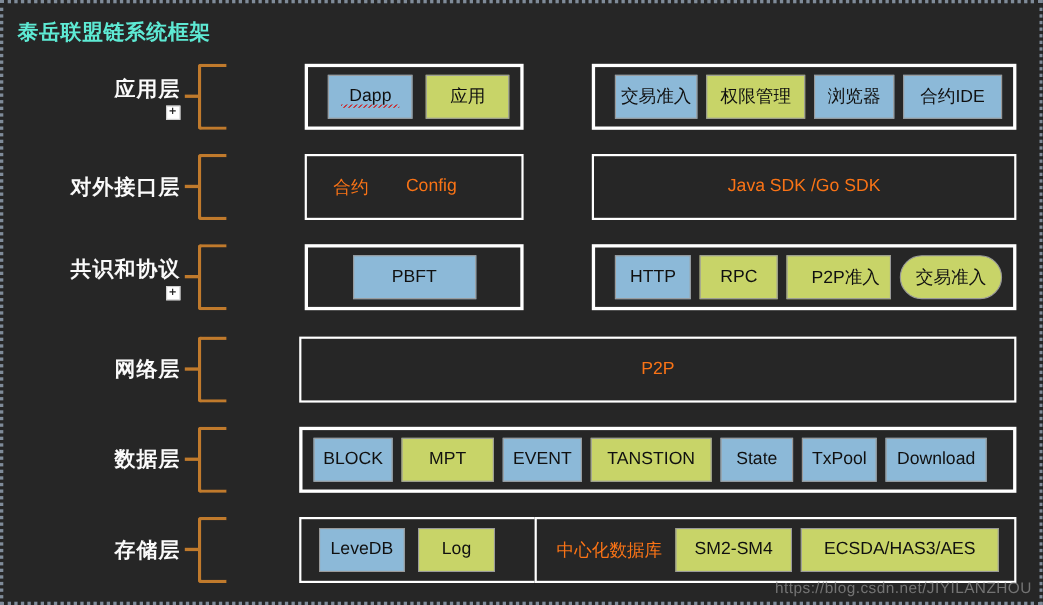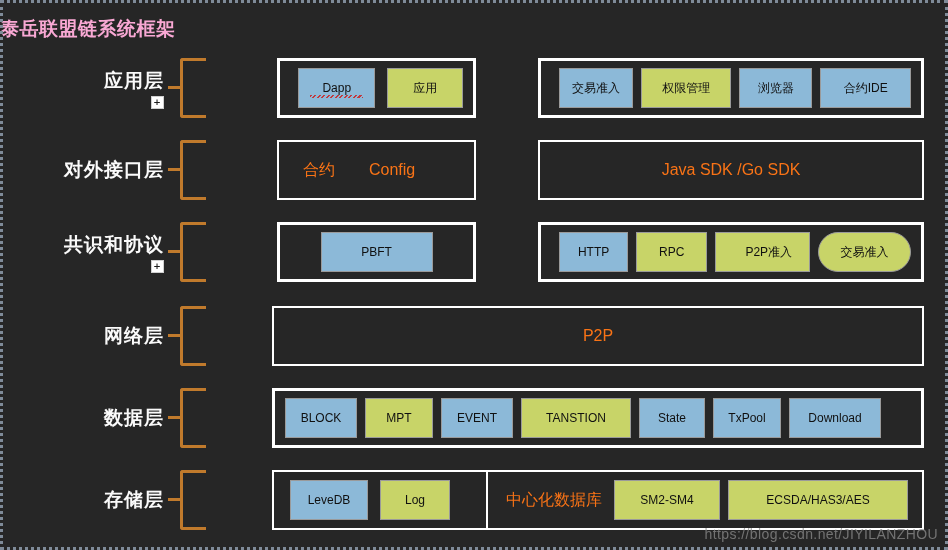--- a/index.html
+++ b/index.html
@@ -27,25 +27,25 @@
     width: 948px;
     height: 550px;
     box-sizing: border-box;
     border: 3px dotted #7f8b99;
     pointer-events: none;
     z-index: 40;
   }
 
   .title {
     position: absolute;
-    left: 0;
+    left: 16px;
     top: 16px;
     font-size: 19px;
     font-weight: bold;
-    color: #f9a8d4;
+    color: #5eead4;
     letter-spacing: 0.5px;
     white-space: nowrap;
   }
 
   
   .row {
     position: absolute;
     left: 0;
     width: 948px;
     height: 76px;
@@ -132,21 +132,21 @@
 
   
   .chip {
     box-sizing: border-box;
     border: 1px solid #9a9a9a;
     display: flex;
     align-items: center;
     justify-content: center;
     height: 40px;
     color: #101010;
-    font-size: 12px;
+    font-size: 16px;
     white-space: nowrap;
     padding: 0 8px;
     font-weight: normal;
   }
   .chip.blue  { background: #8cb9d8; }
   .chip.green { background: #c8d468; }
 
   .chip.spell {
     position: relative;
   }
@@ -288,21 +288,21 @@
       <span class="txt">数据层</span>
     </div>
     <div class="bracket-tick"></div>
     <div class="bracket"></div>
 
     <div class="panel pad" style="left:272px; width:652px;">
       <div class="chip blue" style="width:72px;">
         <span>BLOCK</span>
       </div>
       <div class="gap-8"></div>
-      <div class="chip green" style="width:68px;">
+      <div class="chip green" style="width:84px;">
         <span>MPT</span>
       </div>
       <div class="gap-8"></div>
       <div class="chip blue" style="width:72px;">
         <span>EVENT</span>
       </div>
       <div class="gap-8"></div>
       <div class="chip green" style="width:110px;">
         <span>TANSTION</span>
       </div>

